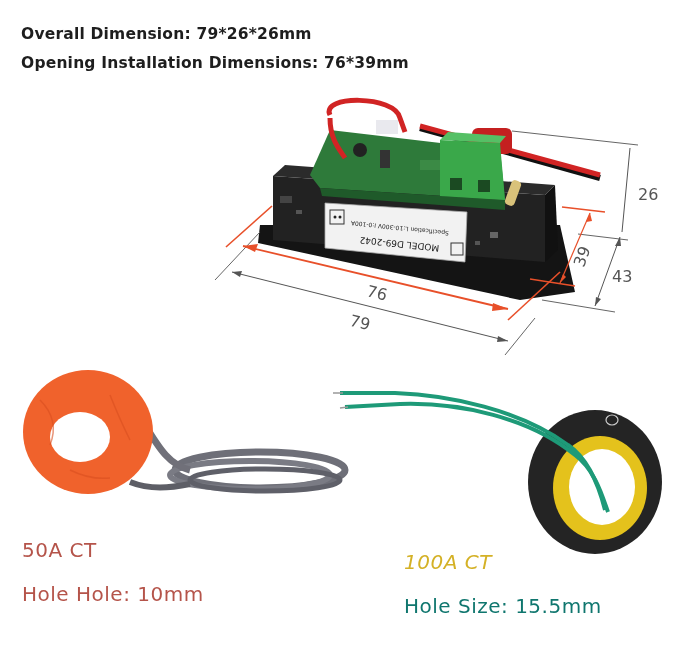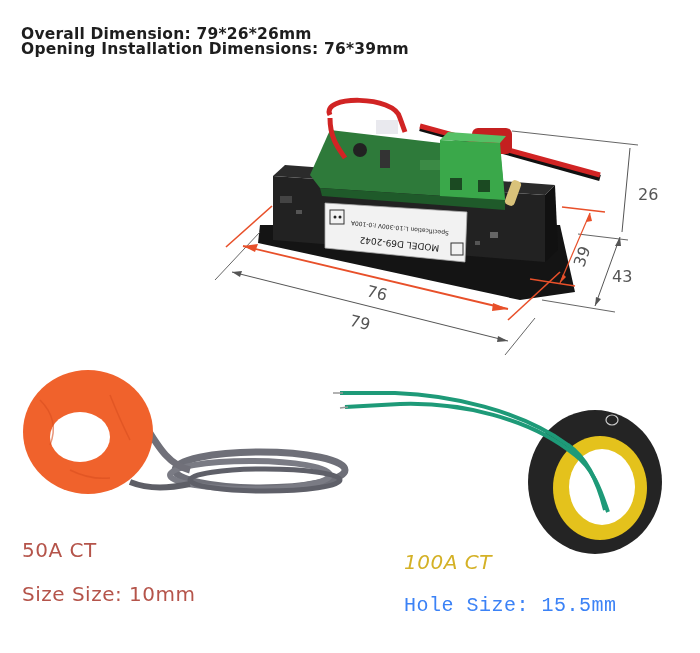--- a/index.html
+++ b/index.html
@@ -1,27 +1,27 @@
 <!DOCTYPE html>
 <html><head>
 <meta charset="utf-8">
 <style>
   html, body { margin: 0; padding: 0; background: #ffffff; }
   body { width: 700px; height: 653px; position: relative; overflow: hidden;
          font-family: "DejaVu Sans", sans-serif; }
   .spec-line { position: absolute; left: 21px; font-size: 15.5px; font-weight: bold;
                color: #1e1e1e; letter-spacing: 0.2px; white-space: nowrap; }
   #spec1 { top: 25px; }
-  #spec2 { top: 40px; text-align: center; }
+  #spec2 { top: 54px; text-align: center; }
   svg.art { position: absolute; left: 0; top: 0; }
   .ct-label { position: absolute; font-size: 20px; white-space: nowrap; letter-spacing: 0.5px; }
   #ct50-title { left: 22px; top: 538px; color: #b5544a; }
   #ct50-hole { left: 22px; top: 582px; color: #b5544a; }
   #ct100-title { left: 404px; top: 550px; color: #d4b126; font-style: italic; }
-  #ct100-hole { left: 404px; top: 594px; color: #3b82f6; font-family: Liberation Mono, monospace; }
+  #ct100-hole { left: 404px; top: 594px; color: #0f766e; }
   .dimtext { font-family: "DejaVu Sans", sans-serif; fill: #555; font-size: 16px; }
 </style>
 </head>
 <body>
 
 <div id="spec1" class="spec-line">Overall Dimension: 79*26*26mm</div>
 <div id="spec2" class="spec-line">Opening Installation Dimensions: 76*39mm</div>
 
 <svg class="art" width="700" height="653" viewBox="0 0 700 653">
 
@@ -127,15 +127,15 @@
     <ellipse cx="612" cy="420" rx="6" ry="5" fill="none" stroke="#ccc" stroke-width="1.2"></ellipse>
 
     <path d="M340,393 L395,393 C450,395 520,410 568,445 C590,460 600,490 605,510" stroke="#1e9a78" stroke-width="4" fill="none"></path>
     <path d="M345,407 L400,404 C460,402 530,418 575,455 C595,470 602,495 608,512" stroke="#1e9a78" stroke-width="4" fill="none"></path>
     <line x1="333" y1="393" x2="343" y2="393" stroke="#999" stroke-width="1.5"></line>
     <line x1="340" y1="408" x2="348" y2="407" stroke="#999" stroke-width="1.5"></line>
   </g>
 </svg>
 
 <div id="ct50-title" class="ct-label">50A CT</div>
-<div id="ct50-hole" class="ct-label">Size Size: 10mm</div>
+<div id="ct50-hole" class="ct-label">Hole Hole: 10mm</div>
 <div id="ct100-title" class="ct-label">100A CT</div>
 <div id="ct100-hole" class="ct-label">Hole Size: 15.5mm</div>
 
 </body></html>

